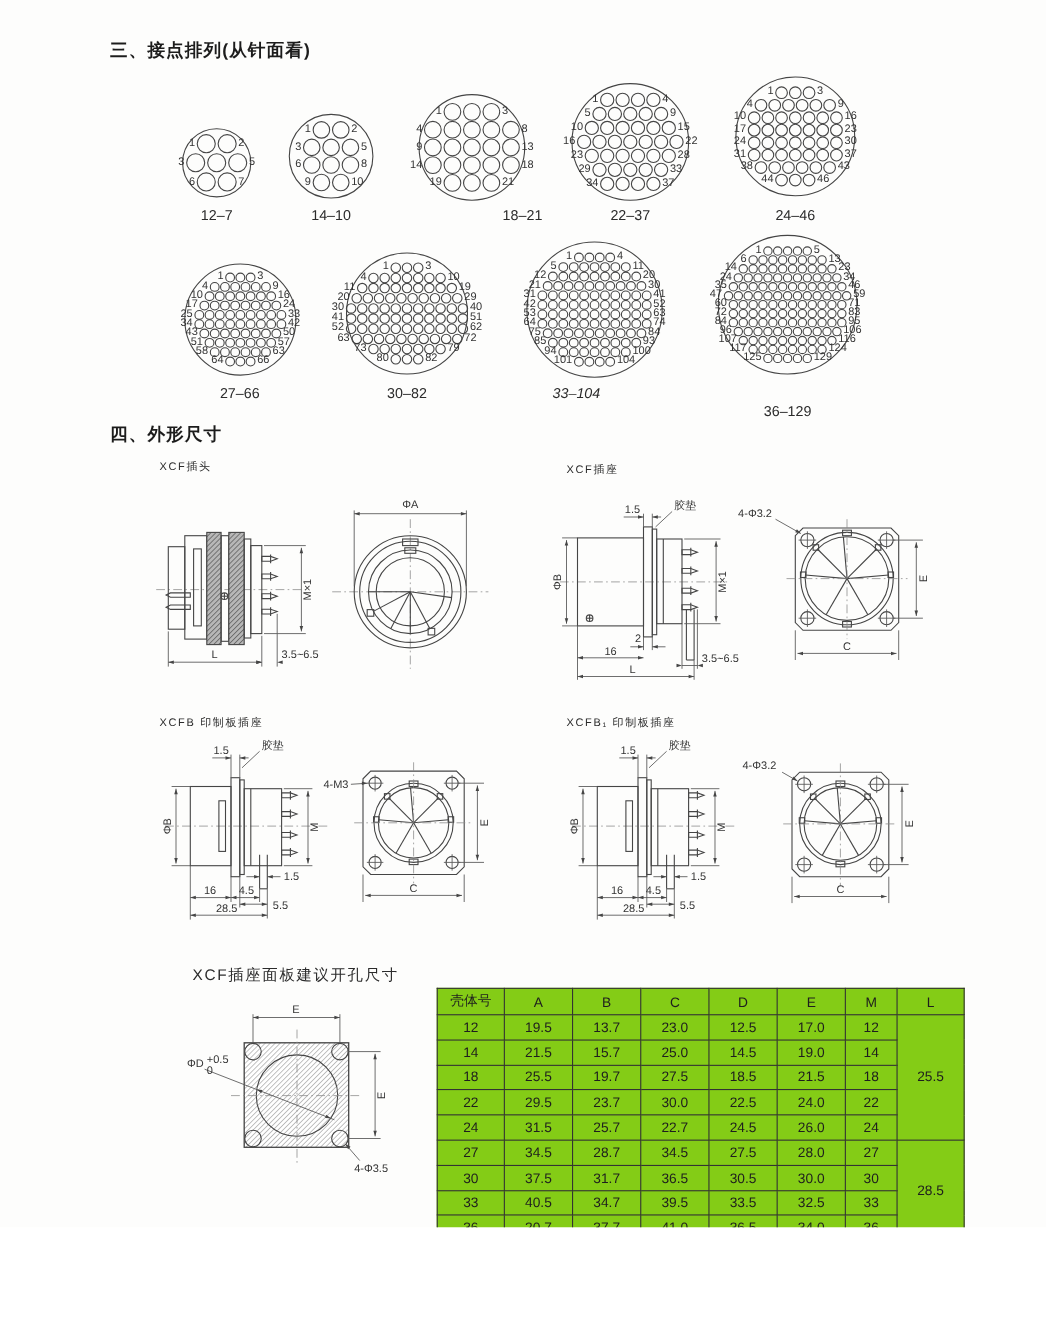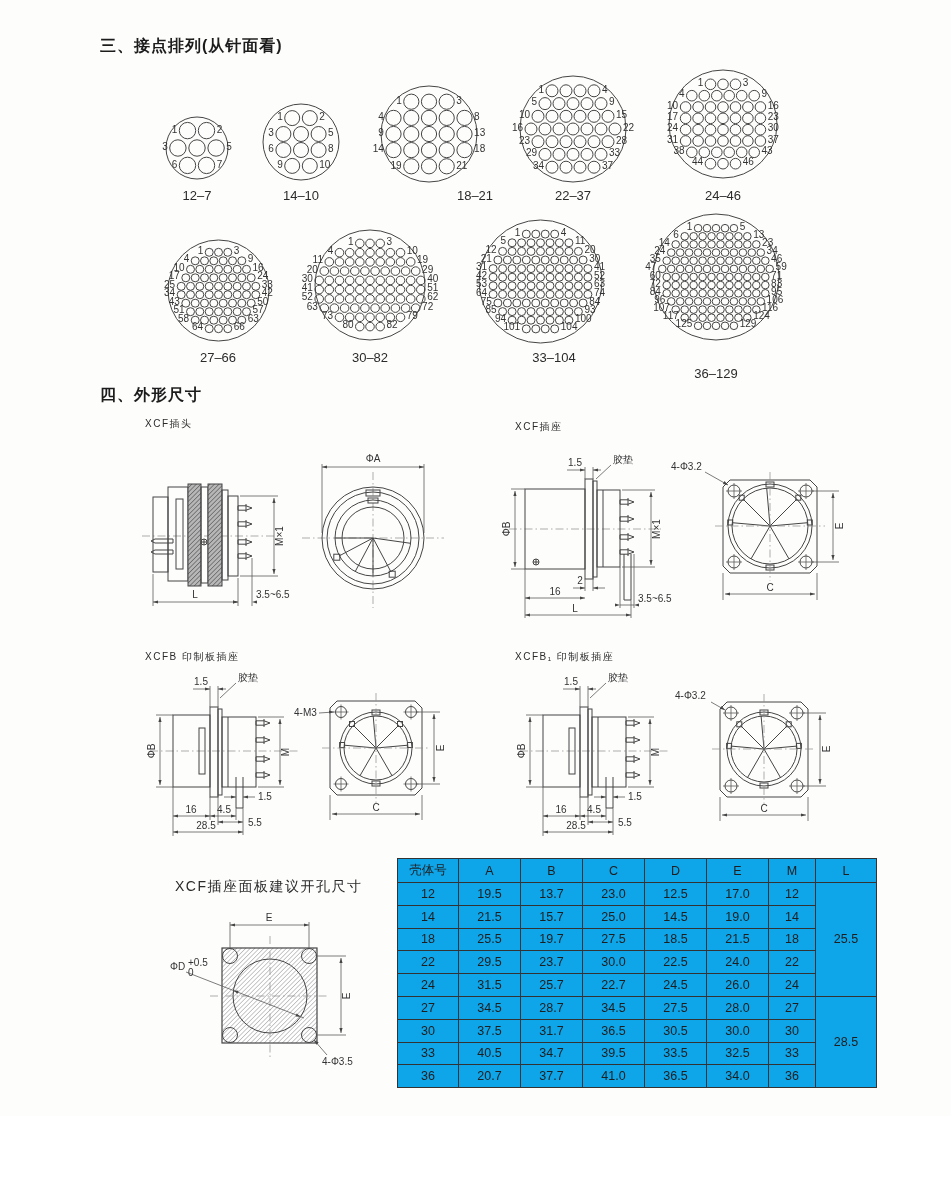--- a/index.html
+++ b/index.html
@@ -8,22 +8,22 @@
         font-family:"Liberation Sans","DejaVu Sans",sans-serif;color:#222;overflow:hidden}
   .sec-title{position:absolute;font-size:16px;font-weight:bold;letter-spacing:1px;color:#1c1c1c}
   .sub-title{position:absolute;font-size:10px;letter-spacing:1.5px;color:#2b2b2b}
   .conn-label{position:absolute;font-size:13px;color:#2b2b2b;transform:translateX(-50%);white-space:nowrap}
   .conn,.drawing{position:absolute}
   svg{overflow:visible;display:block}
   svg text{font-family:"Liberation Sans","DejaVu Sans",sans-serif;font-size:10px;fill:#333}
   .ln{stroke:#454545;stroke-width:1;fill:none}
   .dim{stroke:#5a5a5a;stroke-width:0.8;fill:none}
   .cl{stroke:#8a8a8a;stroke-width:0.7;fill:none;stroke-dasharray:8 3 1.5 3}
-  #dim-table{position:absolute;left:397px;top:858px;border-collapse:collapse;table-layout:fixed;
-             font-size:12.5px;color:#1e1e1e;background:#0ea5e9}
+  #dim-table{position:absolute;left:397px;top:898px;border-collapse:collapse;table-layout:fixed;
+             font-size:12.5px;color:#1e1e1e;background:#84cc16}
   #dim-table th,#dim-table td{border:1.4px solid #333;text-align:center;font-weight:normal;
              height:22.8px;padding:0 2px;white-space:nowrap}
   #dim-table th{height:24px}
   .page-num{position:absolute;left:0;right:0;top:1114px;text-align:center;font-size:14.5px;
             letter-spacing:2px;color:#1c1c1c}
 </style>
 </head>
 <body>
 
 <div class="page">
@@ -561,21 +561,21 @@
           <text x="45.0" y="106.7" text-anchor="end" font-size="4.3">94</text>
           <text x="114.0" y="106.7" text-anchor="start" font-size="4.3">100</text>
           <circle cx="65.3" cy="113.9" r="4.0" class="ln"></circle>
           <circle cx="74.8" cy="113.9" r="4.0" class="ln"></circle>
           <circle cx="84.2" cy="113.9" r="4.0" class="ln"></circle>
           <circle cx="93.7" cy="113.9" r="4.0" class="ln"></circle>
           <text x="59.2" y="115.4" text-anchor="end" font-size="4.3">101</text>
           <text x="99.8" y="115.4" text-anchor="start" font-size="4.3">104</text>
         </svg>
       </div>
-      <div class="conn-label" style="left: 554px; top: 350px;">33–104</div>
+      <div class="conn-label" style="left: 524px; top: 350px; font-style: italic;">33–104</div>
       <div class="conn" style="left: 635px; top: 209px;">
         <svg width="162" height="136" viewBox="0 0 162 136">
           <circle cx="81" cy="68" r="63" class="ln"></circle>
           <circle cx="63.1" cy="19.2" r="3.8" class="ln"></circle>
           <circle cx="72.0" cy="19.2" r="3.8" class="ln"></circle>
           <circle cx="81.0" cy="19.2" r="3.8" class="ln"></circle>
           <circle cx="90.0" cy="19.2" r="3.8" class="ln"></circle>
           <circle cx="98.9" cy="19.2" r="3.8" class="ln"></circle>
           <text x="57.3" y="20.7" text-anchor="end" font-size="4.3">1</text>
           <text x="104.7" y="20.7" text-anchor="start" font-size="4.3">5</text>

